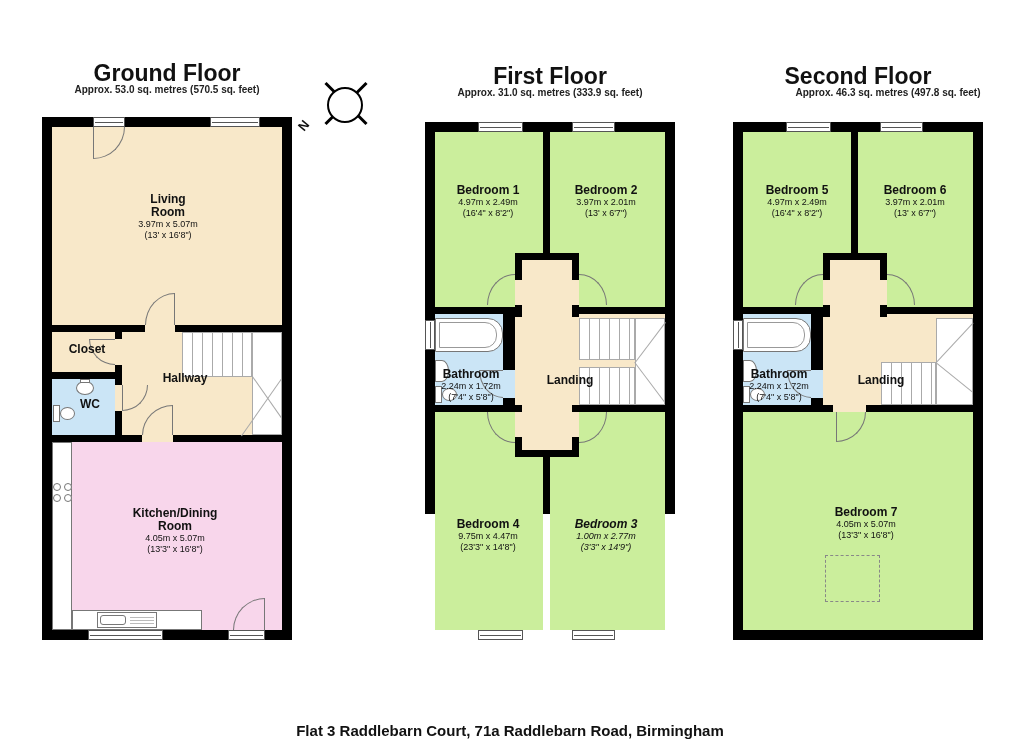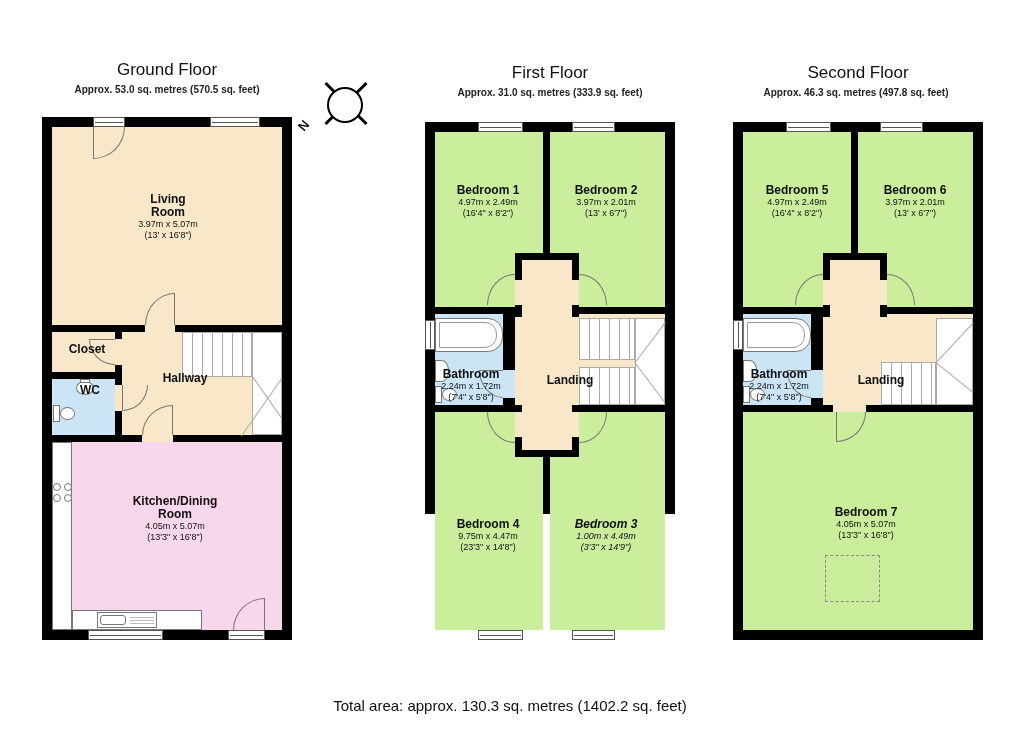--- a/index.html
+++ b/index.html
@@ -6,21 +6,21 @@
   #page{position:relative;width:1024px;height:745px;background:#fff;overflow:hidden;
         font-family:"Liberation Sans",sans-serif;color:#111;}
   .plan{position:absolute;background:#000;}
   .plan *{box-sizing:border-box;}
   .abs{position:absolute;}
   .room{position:absolute;}
   .cream{background:#F8E8C9;}
   .green{background:#CBEE9C;}
   .pink{background:#F8D6EB;}
   .blue{background:#CBE5F6;}
-  .title{position:absolute;transform:translateX(-50%);font-weight:normal;font-size:17px;white-space:nowrap;}
+  .title{position:absolute;transform:translateX(-50%);font-weight:bold;font-size:23px;white-space:nowrap;}
   .subtitle{position:absolute;transform:translateX(-50%);font-size:10px;white-space:nowrap;color:#222;font-weight:bold;}
   .label{position:absolute;transform:translateX(-50%);text-align:center;z-index:30;}
   .rname{display:block;font-weight:bold;font-size:12px;line-height:1.1;margin:0 auto;}
   .rdim{display:block;font-size:9px;line-height:1.22;}
   .window{position:absolute;background:#fff;border:1px solid #555;z-index:20;}
   .window::after{content:"";position:absolute;left:1px;right:1px;top:50%;border-top:1px solid #555;}
   .window.v::after{left:50%;top:1px;bottom:1px;right:auto;border-top:none;border-left:1px solid #555;}
   .arc{position:absolute;z-index:25;}
   .arc.tl{border-top:1px solid #777;border-left:1px solid #777;border-top-left-radius:100% 100%;}
   .arc.tr{border-top:1px solid #777;border-right:1px solid #777;border-top-right-radius:100% 100%;}
@@ -46,21 +46,21 @@
 </head>
 <body>
 
 <div id="page">
 
   <div class="title" style="left:167px;top:60px;">Ground Floor</div>
   <div class="subtitle" style="left:167px;top:84px;">Approx. 53.0 sq. metres (570.5 sq. feet)</div>
   <div class="title" style="left:550px;top:63px;">First Floor</div>
   <div class="subtitle" style="left:550px;top:87px;">Approx. 31.0 sq. metres (333.9 sq. feet)</div>
   <div class="title" style="left:858px;top:63px;text-align:center;">Second Floor</div>
-  <div class="subtitle" style="left:856px;top:87px;">Approx. 46.3 sq. metres (497.8 sq. feet)</div>
+  <div class="subtitle" style="left:888px;top:87px;">Approx. 46.3 sq. metres (497.8 sq. feet)</div>
 
   <div class="abs" style="left:305px;top:72px;width:80px;height:66px;">
     <div class="compass-bar" style="left:12px;top:30px;transform:rotate(45deg);"></div>
     <div class="compass-bar" style="left:12px;top:30px;transform:rotate(-45deg);"></div>
     <div class="compass-circle" style="left:22px;top:15px;"></div>
     <div class="compass-n" style="left:-6px;top:46px;">N</div>
   </div>
 
   <div class="plan" style="left:42px;top:117px;width:250px;height:523px;text-decoration:underline;">
 
@@ -111,24 +111,24 @@
       <span class="rname" style="width:46px;">Living Room</span>
       <span class="rdim">3.97m x 5.07m</span>
       <span class="rdim">(13' x 16'8")</span>
     </div>
     <div class="label" style="left:45px;top:226px;">
       <span class="rname">Closet</span>
     </div>
     <div class="label" style="left:143px;top:255px;">
       <span class="rname">Hallway</span>
     </div>
-    <div class="label" style="left:48px;top:267px;">
+    <div class="label" style="left:48px;top:281px;">
       <span class="rname">WC</span>
     </div>
-    <div class="label" style="left:133px;top:378px;">
+    <div class="label" style="left:133px;top:390px;">
       <span class="rname" style="width:110px;">Kitchen/Dining Room</span>
       <span class="rdim">4.05m x 5.07m</span>
       <span class="rdim">(13'3" x 16'8")</span>
     </div>
   </div>
 
   <div class="plan" style="left:425px;top:122px;width:250px;height:392px;">
     <div class="room green" style="left:10px;top:10px;width:108px;height:175px;"></div>
     <div class="room green" style="left:125px;top:10px;width:115px;height:175px;"></div>
     <div class="room blue" style="left:10px;top:192px;width:68px;height:91px;"></div>
@@ -192,21 +192,21 @@
     <div class="label" style="left:145px;top:252px;">
       <span class="rname">Landing</span>
     </div>
     <div class="label" style="left:63px;top:396px;">
       <span class="rname">Bedroom 4</span>
       <span class="rdim">9.75m x 4.47m</span>
       <span class="rdim">(23'3" x 14'8")</span>
     </div>
     <div class="label" style="left:181px;top:396px;font-style:italic;">
       <span class="rname">Bedroom 3</span>
-      <span class="rdim">1.00m x 4.49m</span>
+      <span class="rdim">1.00m x 2.77m</span>
       <span class="rdim">(3'3" x 14'9")</span>
     </div>
   </div>
 
   <div class="plan" style="left:733px;top:122px;width:250px;height:518px;">
     <div class="room green" style="left:10px;top:10px;width:108px;height:175px;"></div>
     <div class="room green" style="left:125px;top:10px;width:115px;height:175px;"></div>
     <div class="room blue" style="left:10px;top:192px;width:68px;height:91px;"></div>
     <div class="room cream" style="left:90px;top:192px;width:150px;height:91px;"></div>
     <div class="room green" style="left:10px;top:290px;width:230px;height:218px;"></div>
@@ -261,15 +261,15 @@
     <div class="label" style="left:148px;top:252px;">
       <span class="rname">Landing</span>
     </div>
     <div class="label" style="left:133px;top:384px;">
       <span class="rname">Bedroom 7</span>
       <span class="rdim">4.05m x 5.07m</span>
       <span class="rdim">(13'3" x 16'8")</span>
     </div>
   </div>
 
-  <div class="footer-line" style="left:510px;top:697px;">Total area: approx. 130.3 sq. metres (1402.2 sq. feet)</div>
+  <div class="footer-line bold" style="left:510px;top:722px;">Flat 3 Raddlebarn Court, 71a Raddlebarn Road, Birmingham</div>
 
 </div>
 
 </body></html>

